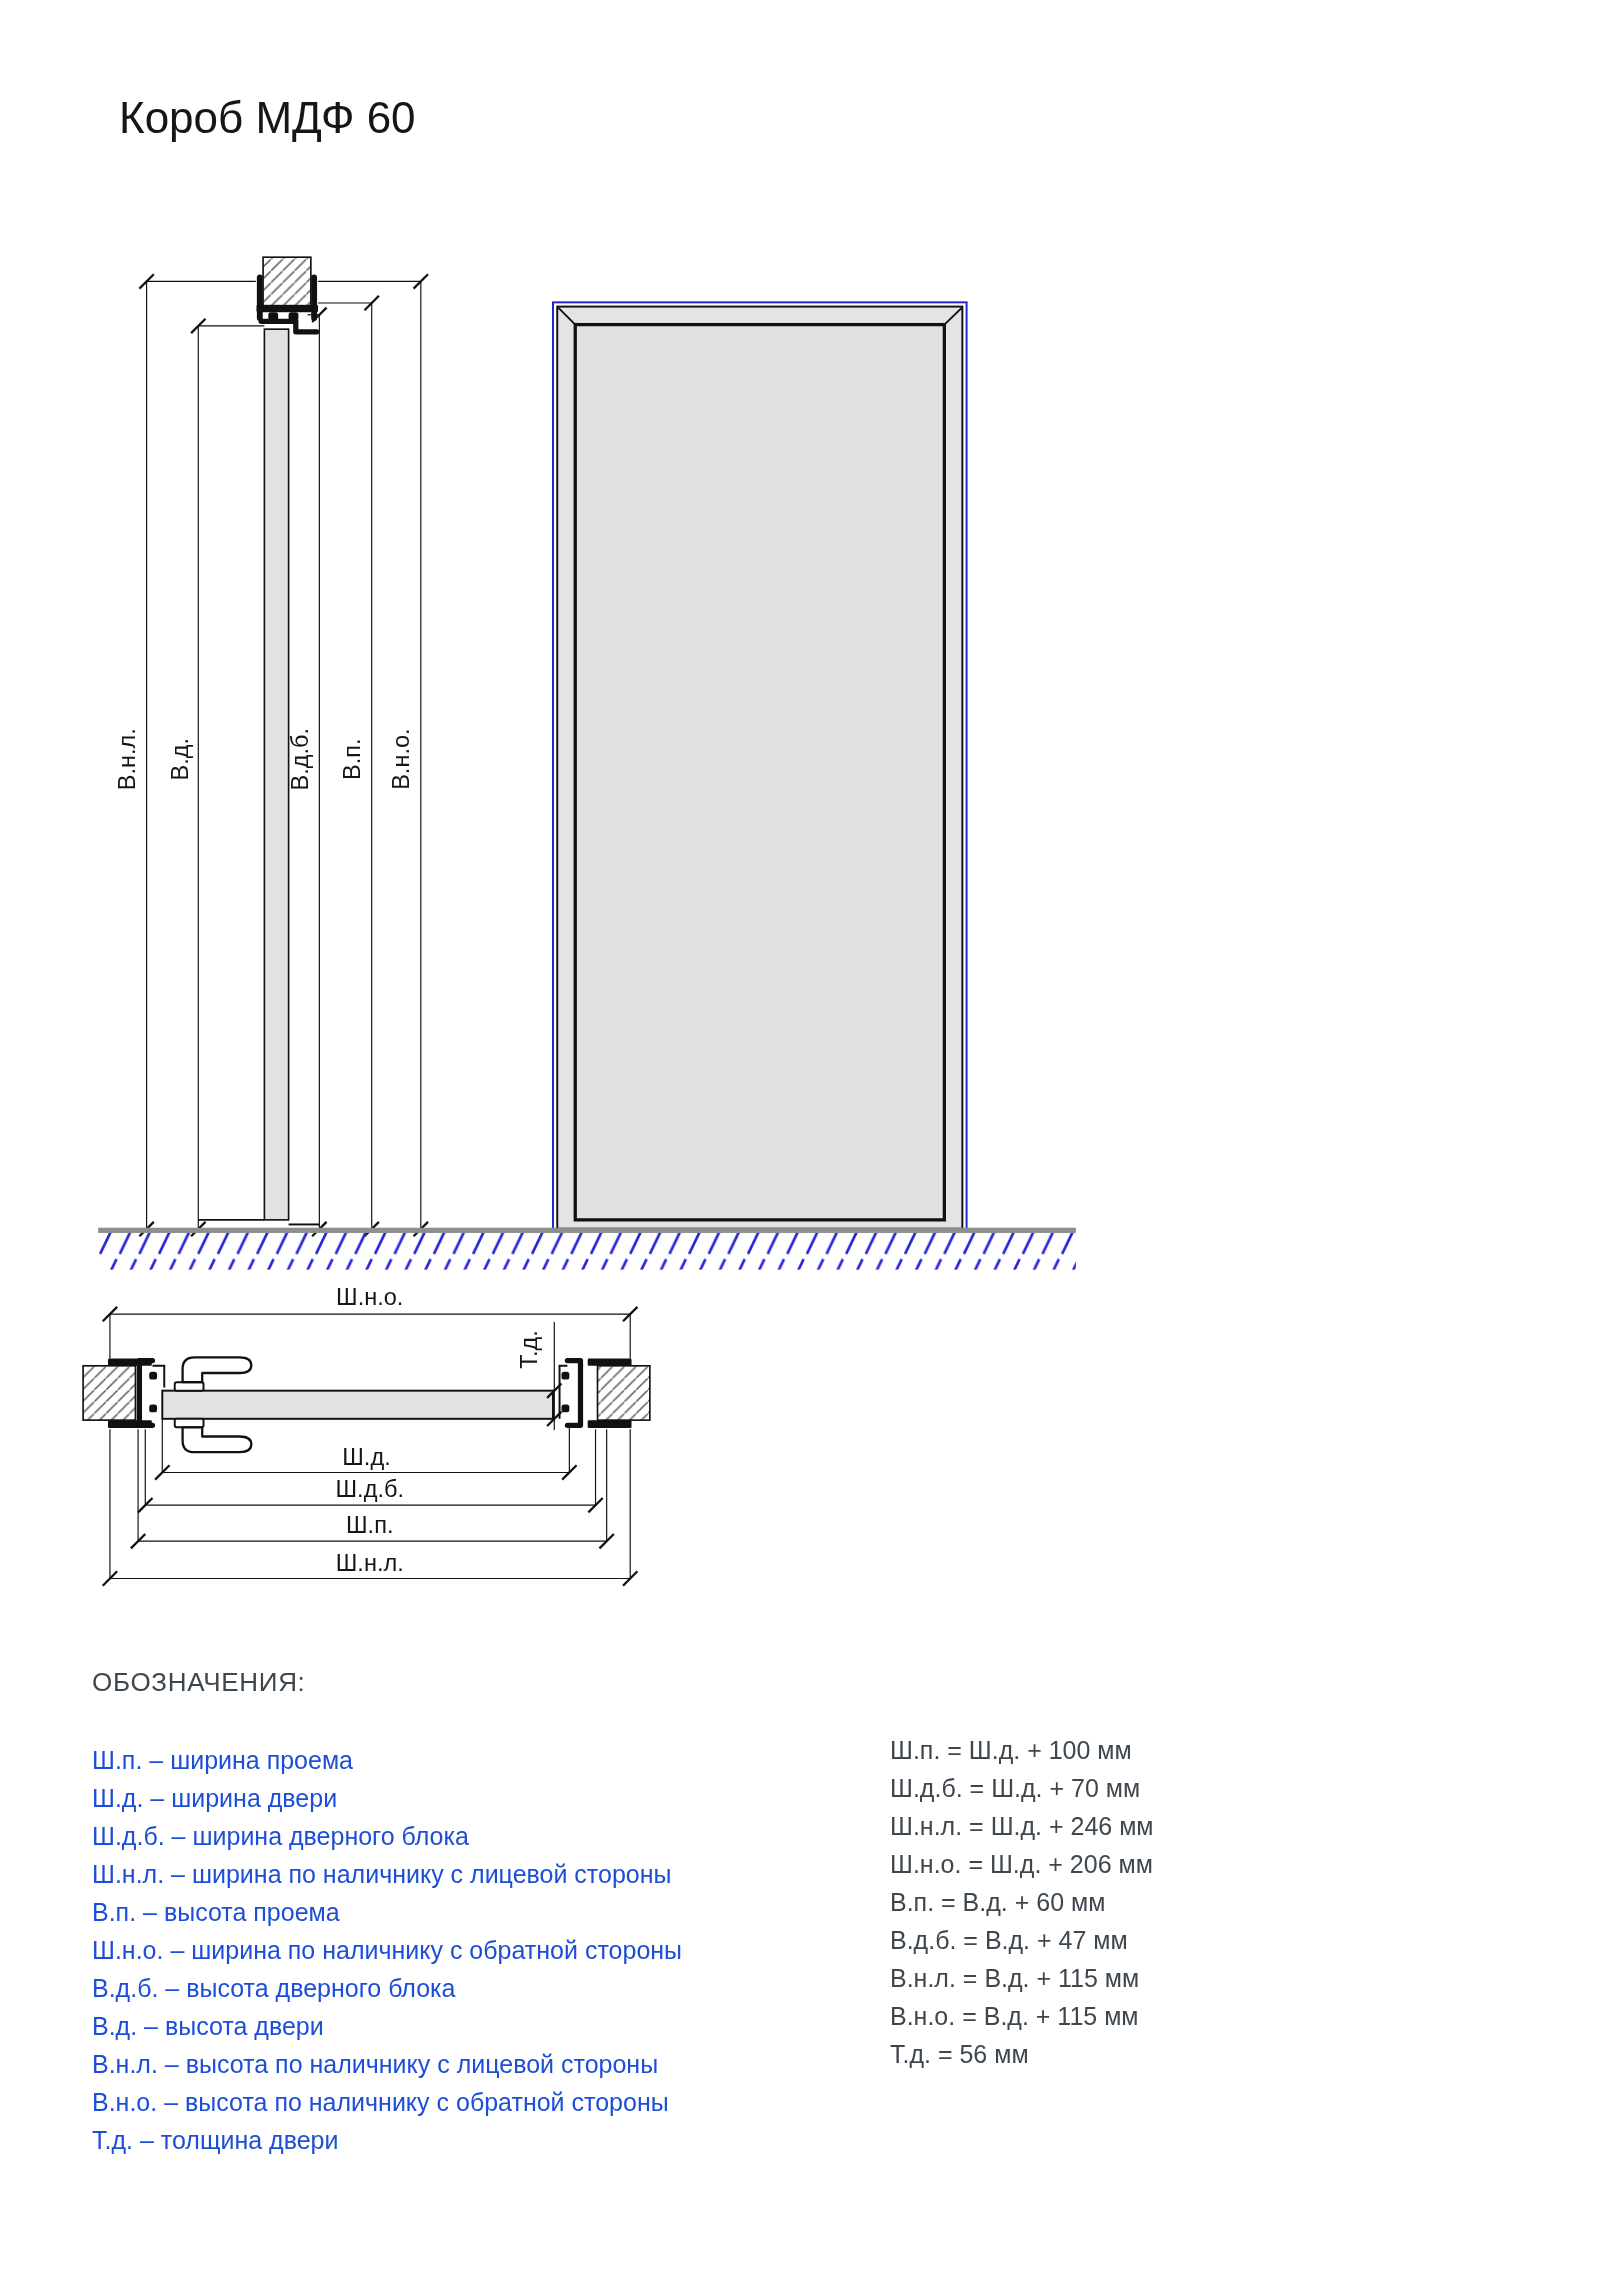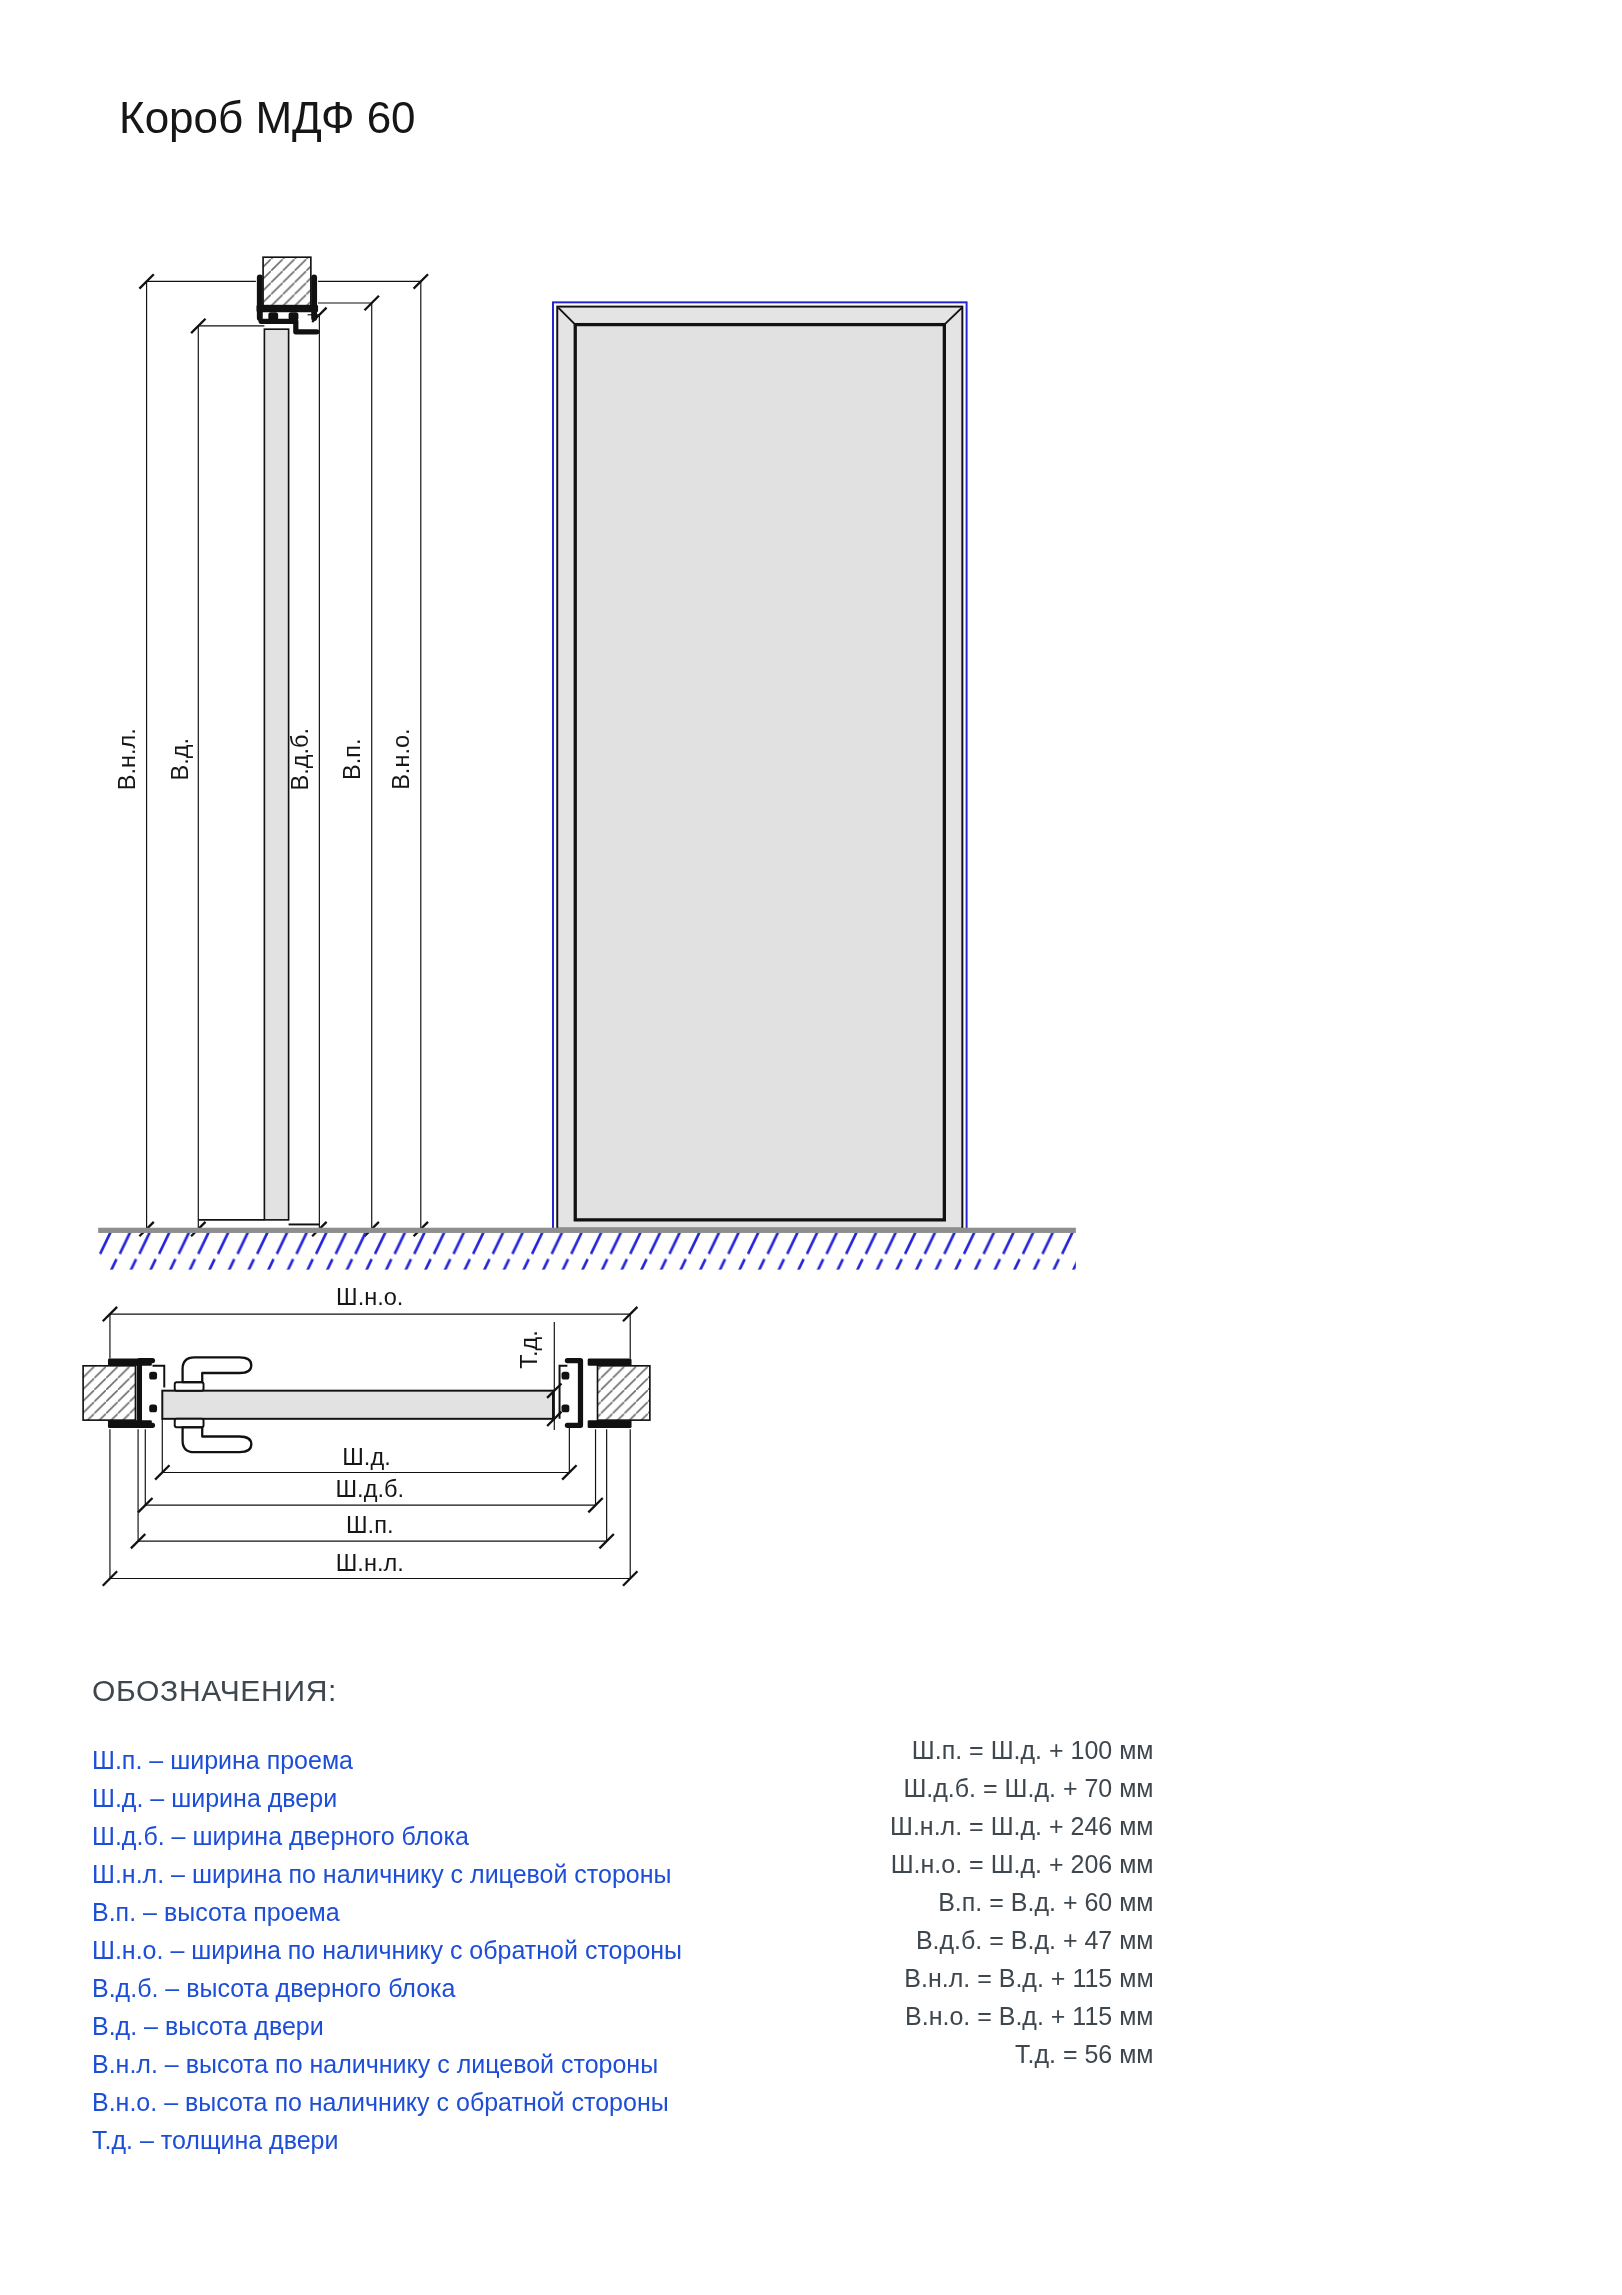--- a/index.html
+++ b/index.html
@@ -9,29 +9,29 @@
     font-family:"Liberation Sans", sans-serif;
     position:relative;overflow:hidden;
   }
   .page-title{
     position:absolute;left:119px;top:93px;
     font-size:44px;font-weight:400;color:#161616;letter-spacing:0;
   }
   .drawing-svg{position:absolute;left:0;top:0;}
   .legend-head{
     position:absolute;left:92px;top:1667px;
-    font-size:30px;color:#3e464e;letter-spacing:0.7px;margin-top:7px;
+    font-size:26px;color:#3e464e;letter-spacing:0.7px;
   }
   .legend-list{
     position:absolute;left:92px;top:1741px;
     font-size:25px;color:#1d4ed8;line-height:38px;white-space:nowrap;
   }
   .formula-list{
     position:absolute;left:890px;top:1731px;
-    font-size:25px;color:#3e464e;line-height:38px;white-space:nowrap;text-align:right;
+    font-size:25px;color:#3e464e;line-height:38px;white-space:nowrap;
   }
   .dim-label{
     font-family:"Liberation Sans", sans-serif;
     font-size:36px;fill:#161616;
   }
 </style>
 </head>
 <body>
 
 <div class="page-title">Короб МДФ 60</div>

